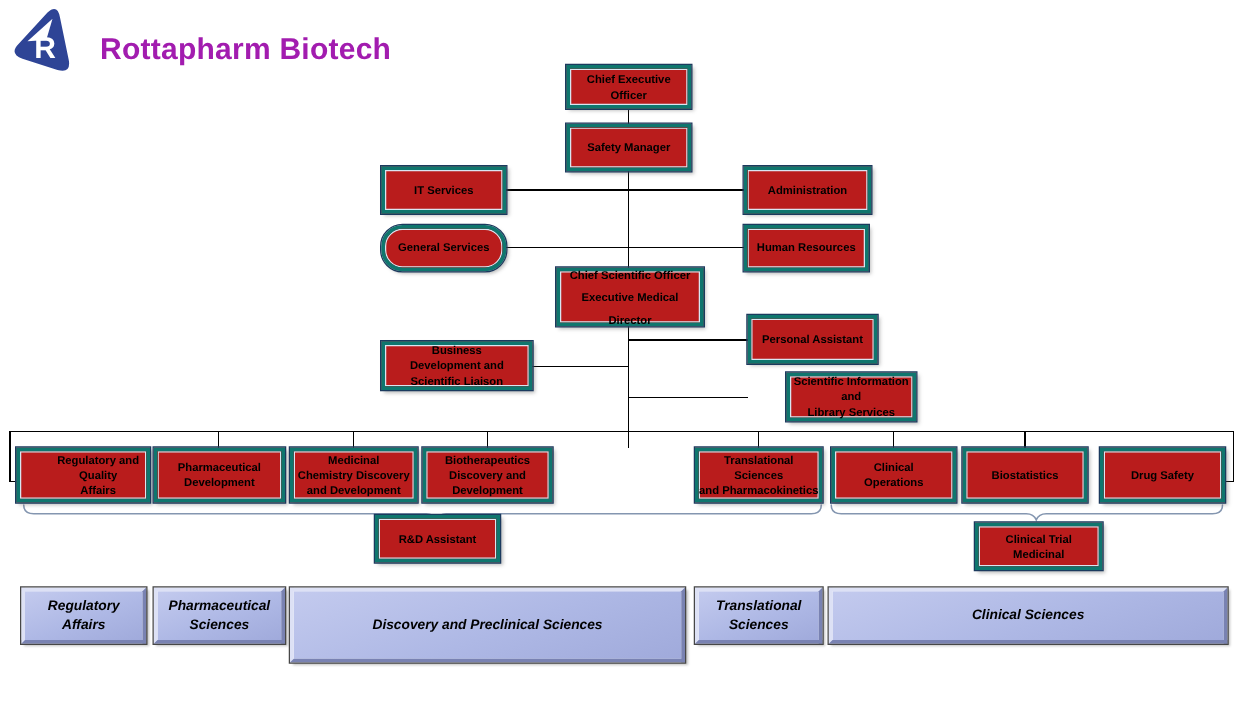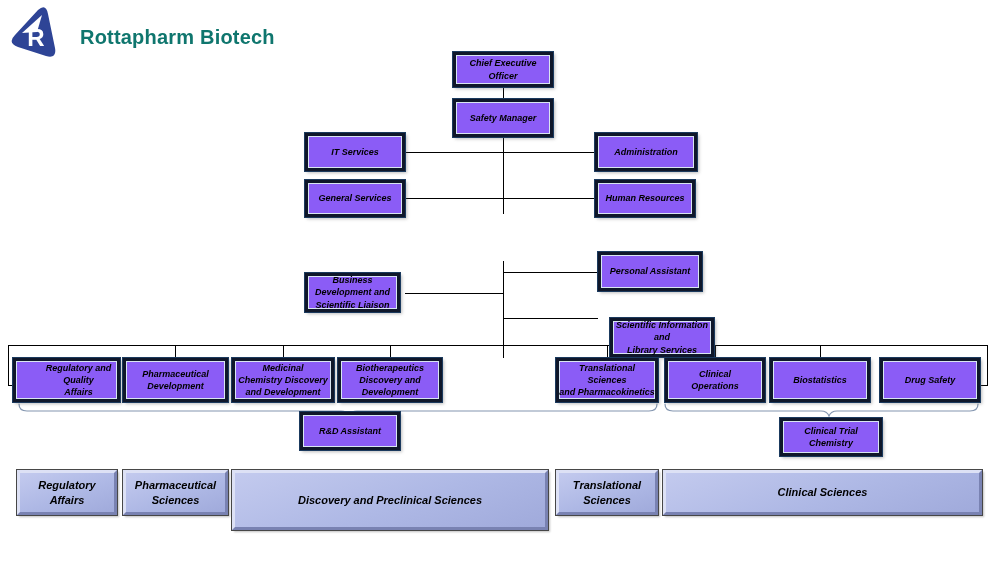--- a/index.html
+++ b/index.html
@@ -3,43 +3,43 @@
 <meta charset="utf-8">
 <style>
   html,body{margin:0;padding:0;background:#ffffff;}
   #stage{
     position:relative;width:1000px;height:563px;background:#ffffff;overflow:hidden;
     font-family:"Liberation Sans",sans-serif;
   }
   #wires{position:absolute;left:0;top:0;z-index:1;}
   .node{
     position:absolute;z-index:2;
-    background:#8b5cf6;
-    border:3px solid #0f172a;
+    background:#b91c1c;
+    border:3px solid #0f766e;
     outline:1px solid #1b3a5e;
     box-shadow:2px 2px 3px rgba(90,90,90,.4), inset 0 0 0 1px #d9e5f1;
     display:flex;align-items:center;justify-content:center;
     text-align:center;font-weight:bold;font-size:9px;line-height:1.35;
-    color:#000;white-space:pre-line;box-sizing:border-box;font-style:italic;
+    color:#000;white-space:pre-line;box-sizing:border-box;
   }
   .node.tall{line-height:2.0;}
   .group{
     position:absolute;z-index:2;
     background:linear-gradient(160deg,#c3caee 0%,#aeb8e5 55%,#a0aadb 100%);
     border-style:solid;border-width:3px;
     border-color:#dde1f5 #7982b2 #7982b2 #dde1f5;
     outline:1px solid #474747;
     box-shadow:2px 2px 2px rgba(0,0,0,.25);
     display:flex;align-items:center;justify-content:center;
     text-align:center;font-weight:bold;font-style:italic;font-size:11px;
     line-height:1.3;color:#000;white-space:pre-line;box-sizing:border-box;
   }
   .brand-title{
     position:absolute;left:80px;top:26px;z-index:2;
-    font-size:20px;font-weight:bold;color:#0f766e;letter-spacing:.2px;
+    font-size:24px;font-weight:bold;color:#a21caf;letter-spacing:.2px;
   }
   .logo{position:absolute;left:6px;top:5px;z-index:2;}
 </style>
 </head>
 <body>
 
 <div id="stage">
 
   <svg id="wires" width="1000" height="563">
     <g stroke="#000000" stroke-width="1" fill="none" shape-rendering="crispEdges">
@@ -72,28 +72,30 @@
     <polygon points="16,28 36,10 31,27" fill="#ffffff"></polygon>
     <text x="30" y="41" font-family="Liberation Sans, sans-serif" font-size="24" font-weight="bold" fill="#ffffff" text-anchor="middle">R</text>
   </svg>
   <div class="brand-title">Rottapharm Biotech</div>
 
   <div class="node" style="left:453px;top:52px;width:100px;height:35px;">Chief Executive Officer</div>
   <div class="node" style="left:453px;top:99px;width:100px;height:38px;">Safety Manager</div>
 
   <div class="node" style="left:305px;top:133px;width:100px;height:38px;text-align:right;">IT Services</div>
   <div class="node" style="left:595px;top:133px;width:102px;height:38px;">Administration</div>
-  <div class="node" style="left:305px;top:180px;width:100px;height:37px;">General Services</div>
+  <div class="node" style="left:305px;top:180px;width:100px;height:37px;border-radius:17px;">General Services</div>
   <div class="node" style="left:595px;top:180px;width:100px;height:37px;">Human Resources</div>
 
+  <div class="node tall" style="left:445px;top:214px;width:118px;height:47px;">Chief Scientific Officer
+Executive Medical Director</div>
   <div class="node" style="left:598px;top:252px;width:104px;height:39px;">Personal Assistant</div>
-  <div class="node" style="left:305px;top:273px;width:95px;height:39px;">Business
+  <div class="node" style="left:305px;top:273px;width:121px;height:39px;">Business
 Development and
 Scientific Liaison</div>
-  <div class="node" style="left:610px;top:298px;width:104px;height:39px;margin-top:20px;">Scientific Information
+  <div class="node" style="left:629px;top:298px;width:104px;height:39px;">Scientific Information
 and
 Library Services</div>
 
   <div class="node" style="left:13px;top:358px;width:107px;height:44px;padding-left:24px;">Regulatory and Quality
 Affairs</div>
   <div class="node" style="left:123px;top:358px;width:105px;height:44px;">Pharmaceutical
 Development</div>
   <div class="node" style="left:232px;top:358px;width:102px;height:44px;">Medicinal
 Chemistry Discovery
 and Development</div>
@@ -101,21 +103,21 @@
 Discovery and
 Development</div>
   <div class="node" style="left:556px;top:358px;width:102px;height:44px;">Translational Sciences
 and Pharmacokinetics</div>
   <div class="node" style="left:665px;top:358px;width:100px;height:44px;">Clinical
 Operations</div>
   <div class="node" style="left:770px;top:358px;width:100px;height:44px;">Biostatistics</div>
   <div class="node" style="left:880px;top:358px;width:100px;height:44px;text-align:center;">Drug Safety</div>
 
   <div class="node" style="left:300px;top:412px;width:100px;height:38px;">R&amp;D Assistant</div>
-  <div class="node" style="left:780px;top:418px;width:102px;height:38px;">Clinical Trial Chemistry</div>
+  <div class="node" style="left:780px;top:418px;width:102px;height:38px;">Clinical Trial Medicinal</div>
 
   <div class="group" style="left:17px;top:470px;width:100px;height:45px;">Regulatory
 Affairs</div>
   <div class="group" style="left:123px;top:470px;width:105px;height:45px;">Pharmaceutical
 Sciences</div>
   <div class="group" style="left:232px;top:470px;width:316px;height:60px;">Discovery and Preclinical Sciences</div>
   <div class="group" style="left:556px;top:470px;width:102px;height:45px;">Translational
 Sciences</div>
   <div class="group" style="left:663px;top:470px;width:319px;height:45px;font-style:italic;">Clinical Sciences</div>
 

